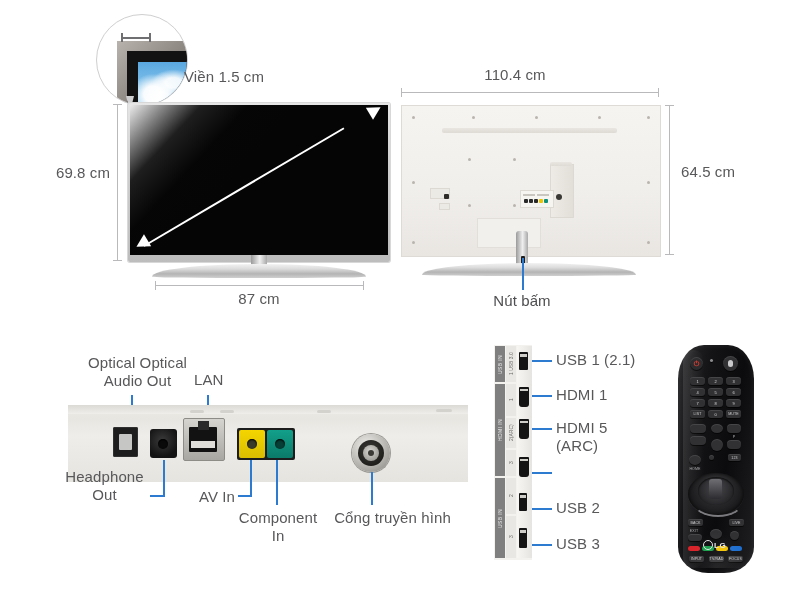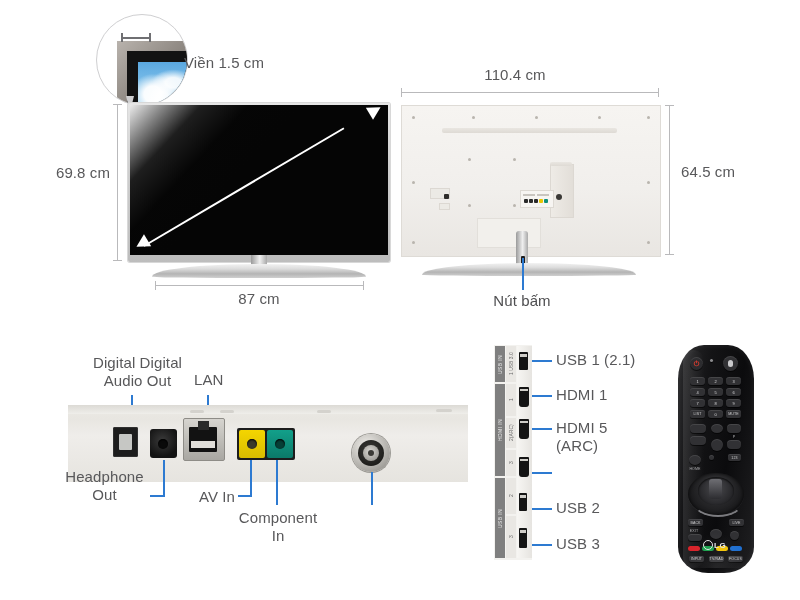--- a/index.html
+++ b/index.html
@@ -284,21 +284,21 @@
       <div class="mag-frame-inner" style="left:30px;top:36px;width:60px;height:54px;"></div>
       <div class="mag-sky" style="left:41px;top:47px;width:49px;height:43px;"></div>
       <div class="mag-width-bar" style="left:24px;top:22px;width:30px;"></div>
       <div class="mag-width-cap" style="left:24px;top:18px;"></div>
       <div class="mag-width-cap" style="left:52px;top:18px;"></div>
     </div>
   </div>
   <div class="mag-pointer" style="left:126px;top:96px;"></div>
   <div class="gray-v" style="left:130px;top:108px;height:20px;"></div>
 
-  <div class="lbl" style="left:184px;top:54px;width:140px;">Viền 1.5 cm</div>
+  <div class="lbl" style="left:184px;top:68px;width:140px;">Viền 1.5 cm</div>
 
   <div class="gray-v" style="left:117px;top:104px;height:156px;"></div>
   <div class="tick-h" style="left:113px;top:104px;"></div>
   <div class="tick-h" style="left:113px;top:260px;"></div>
   <div class="lbl r" style="left:30px;top:164px;width:80px;">69.8 cm</div>
 
   <div class="tv-front-body" style="left:128px;top:103px;width:262px;height:159px;"></div>
   <div class="tv-front-screen" style="left:130px;top:105px;width:258px;height:150px;">
     <div class="tv-front-glare"></div>
   </div>
@@ -362,21 +362,21 @@
   <div class="stand-base" style="left:422px;top:263px;width:214px;height:13px;"></div>
 
   <div class="blue-v" style="left:522px;top:258px;height:32px;"></div>
   <div class="lbl c dark" style="left:472px;top:292px;width:100px;">Nút bấm</div>
 
   <div class="gray-v" style="left:669px;top:105px;height:150px;"></div>
   <div class="tick-h" style="left:665px;top:105px;"></div>
   <div class="tick-h" style="left:665px;top:254px;"></div>
   <div class="lbl" style="left:681px;top:163px;width:100px;">64.5 cm</div>
 
-  <div class="lbl c" style="left:65px;top:354px;width:145px;">Digital Digital
+  <div class="lbl c" style="left:65px;top:354px;width:145px;">Optical Optical
 Audio Out</div>
   <div class="blue-v" style="left:131px;top:395px;height:45px;"></div>
 
   <div class="lbl" style="left:194px;top:371px;width:70px;">LAN</div>
   <div class="blue-v" style="left:207px;top:395px;height:40px;"></div>
 
   <div class="panel-bl" style="left:68px;top:405px;width:400px;height:77px;">
     <div class="panel-bl-top" style="left:0;top:0;width:100%;height:9px;"></div>
     <div class="panel-notch" style="left:122px;top:5px;width:14px;"></div>
     <div class="panel-notch" style="left:152px;top:5px;width:14px;"></div>
@@ -420,20 +420,21 @@
 
   <div class="blue-v" style="left:250px;top:460px;height:36px;"></div>
   <div class="blue-h" style="left:238px;top:495px;width:14px;"></div>
   <div class="lbl r" style="left:160px;top:488px;width:75px;">AV In</div>
 
   <div class="blue-v" style="left:276px;top:460px;height:45px;"></div>
   <div class="lbl c" style="left:228px;top:509px;width:100px;">Component
 In</div>
 
   <div class="blue-v" style="left:371px;top:472px;height:33px;"></div>
+  <div class="lbl c" style="left:325px;top:509px;width:135px;">Cổng truyền hình</div>
 
   <div class="side-col" style="left:494px;top:345px;width:38px;height:215px;"></div>
 
   <div class="side-dark" style="left:495px;top:346px;width:10px;height:36px;">USB IN</div>
   <div class="side-dark" style="left:495px;top:384px;width:10px;height:92px;">HDMI IN</div>
   <div class="side-dark" style="left:495px;top:478px;width:10px;height:80px;">USB IN</div>
 
   <div class="side-num" style="left:506px;top:346px;width:10px;height:36px;">1 USB 3.0</div>
   <div class="side-num" style="left:506px;top:384px;width:10px;height:32px;">1</div>
   <div class="side-num" style="left:506px;top:418px;width:10px;height:30px;">2(ARC)</div>

